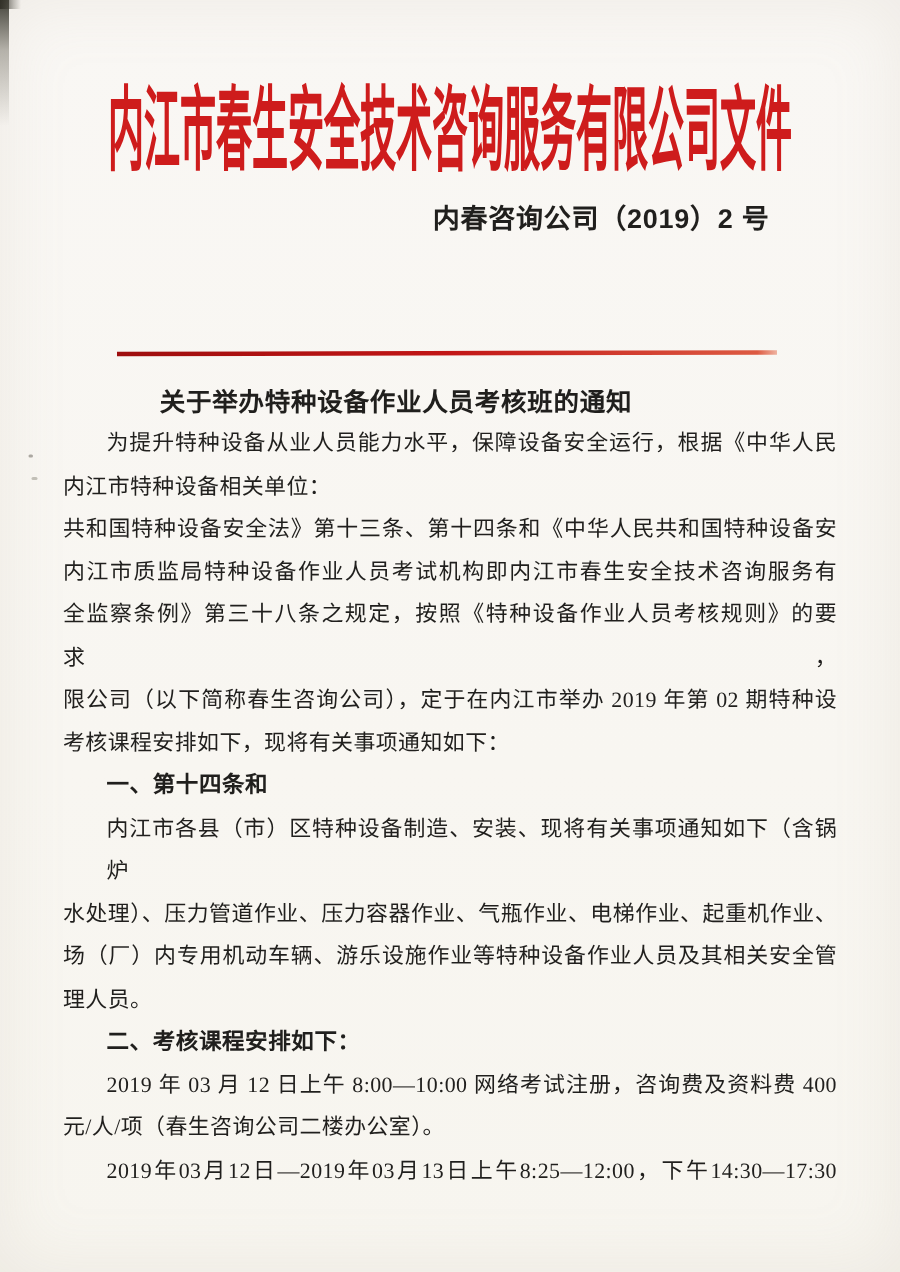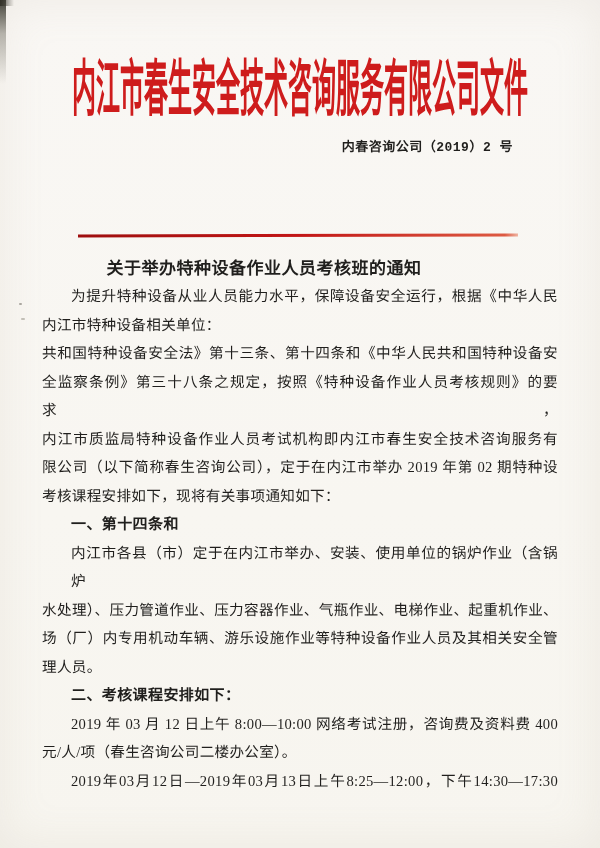--- a/index.html
+++ b/index.html
@@ -25,21 +25,21 @@
   .org-title{
     display:inline-block;
     font-family:"Liberation Serif","DejaVu Serif",serif;
     font-weight:700;font-size:24px;line-height:28px;
     color:var(--red-title,#ce1c1c);
     transform:scaleY(2.55);
     transform-origin:center center;
     white-space:nowrap;
   }
   .doc-number-row{margin-top:33px;text-align:right;padding-right:87px;}
-  .doc-number{font-family:Liberation Mono, monospace;font-weight:700;font-size:13px;line-height:19px;letter-spacing:.5px;}
+  .doc-number{font-family:Liberation Sans, sans-serif;font-weight:700;font-size:18px;line-height:19px;letter-spacing:.5px;}
   .red-divider{
     margin-top:77px;margin-left:78px;width:440px;height:3px;
     background:linear-gradient(90deg,#9e0e0e,var(--red-line,#c21616) 50%,#dd5a42 97%,#efb3a0);
     transform:rotate(-0.15deg);
   }
   
   .notice-title{
     margin:20px 0 0;text-align:center;
     transform:translateX(-36px);
     font-family:"Liberation Sans","DejaVu Sans",sans-serif;
@@ -70,26 +70,26 @@
     </div>
     <div class="red-divider"></div>
   </header>
 
   <h1 class="notice-title">关于举办特种设备作业人员考核班的通知</h1>
 
   <main class="body">
       <div class="line indent full">为提升特种设备从业人员能力水平，保障设备安全运行，根据《中华人民</div>
       <div class="line">内江市特种设备相关单位：</div>
       <div class="line full">共和国特种设备安全法》第十三条、第十四条和《中华人民共和国特种设备安</div>
+      <div class="line full">内江市质监局特种设备作业人员考试机构即内江市春生安全技术咨询服务有</div>
       <div class="line full">全监察条例》第三十八条之规定，按照《特种设备作业人员考核规则》的要求，</div>
-      <div class="line full">内江市质监局特种设备作业人员考试机构即内江市春生安全技术咨询服务有</div>
       <div class="line full">限公司（以下简称春生咨询公司），定于在内江市举办 2019 年第 02 期特种设</div>
       <div class="line">考核课程安排如下，现将有关事项通知如下：</div>
       <div class="line indent bold">一、第十四条和</div>
-      <div class="line indent full">内江市各县（市）定于在内江市举办、安装、使用单位的锅炉作业（含锅炉</div>
+      <div class="line indent full">内江市各县（市）区特种设备制造、安装、现将有关事项通知如下（含锅炉</div>
       <div class="line full">水处理）、压力管道作业、压力容器作业、气瓶作业、电梯作业、起重机作业、</div>
       <div class="line full">场（厂）内专用机动车辆、游乐设施作业等特种设备作业人员及其相关安全管</div>
       <div class="line">理人员。</div>
       <div class="line indent bold">二、考核课程安排如下：</div>
       <div class="line indent full">2019 年 03 月 12 日上午 8:00—10:00 网络考试注册，咨询费及资料费 400</div>
       <div class="line">元/人/项（春生咨询公司二楼办公室）。</div>
       <div class="line indent full">2019年03月12日—2019年03月13日上午8:25—12:00，下午14:30—17:30</div>
     </main>
 </div>
 

